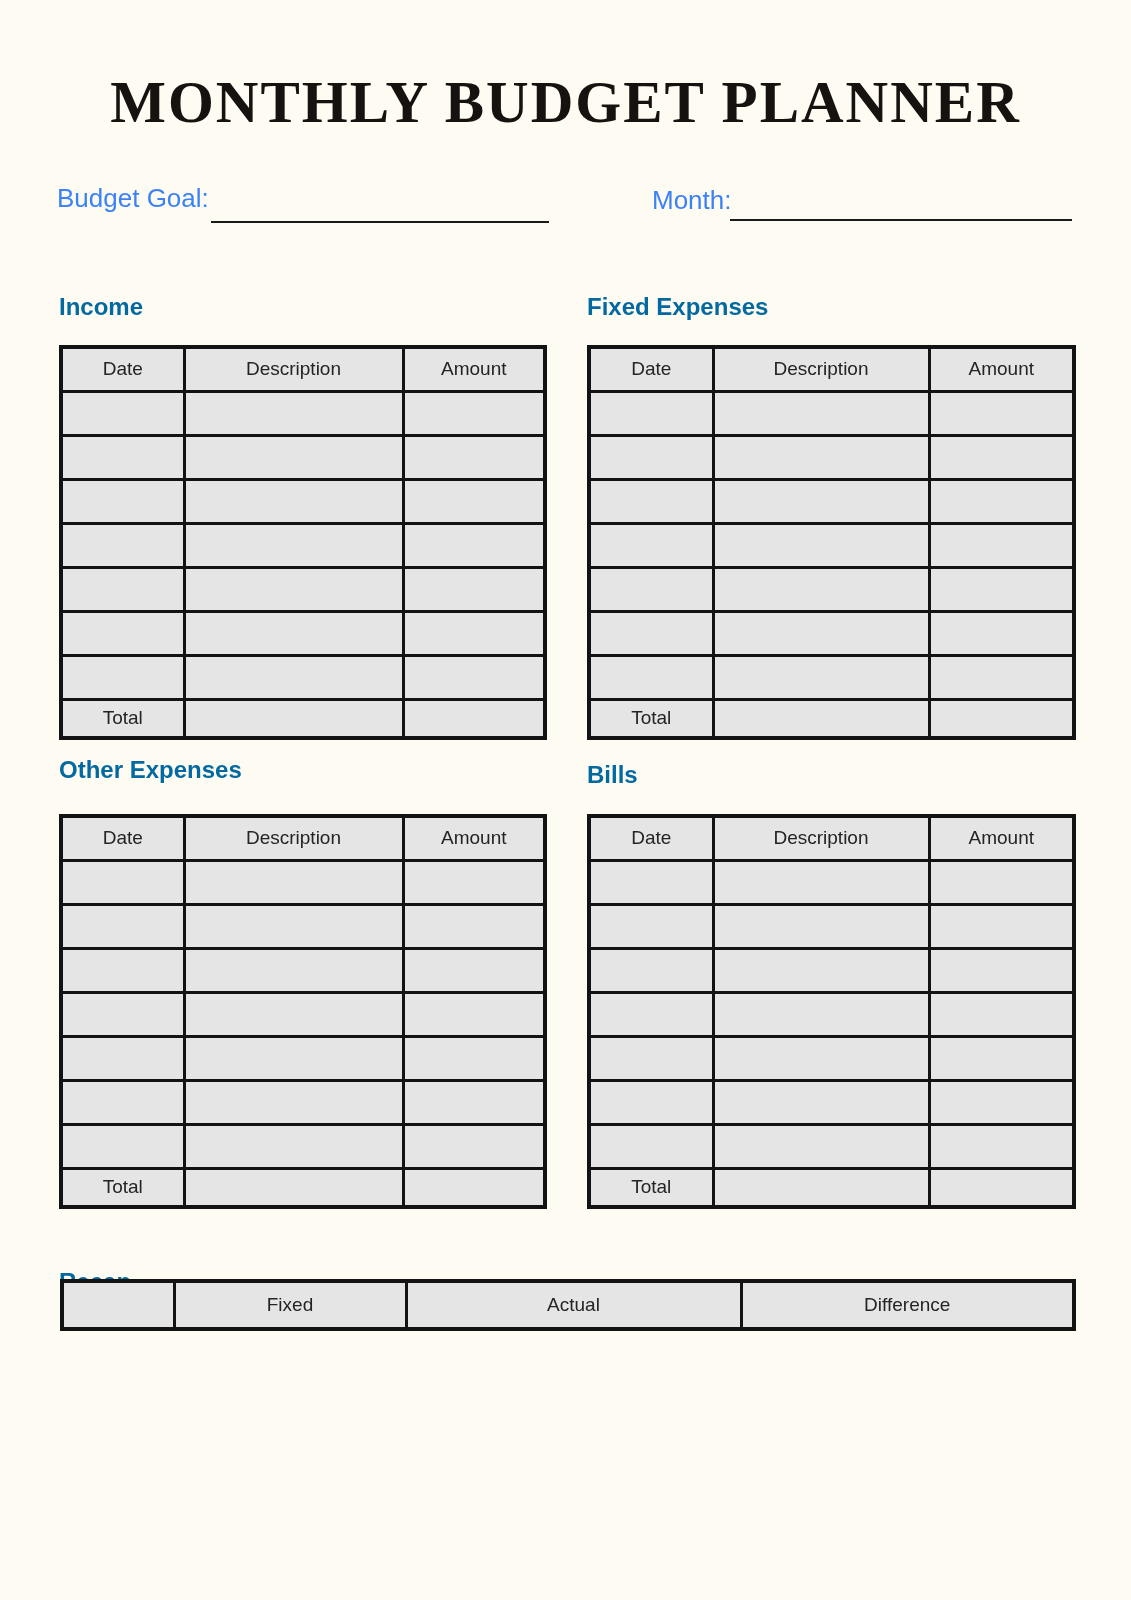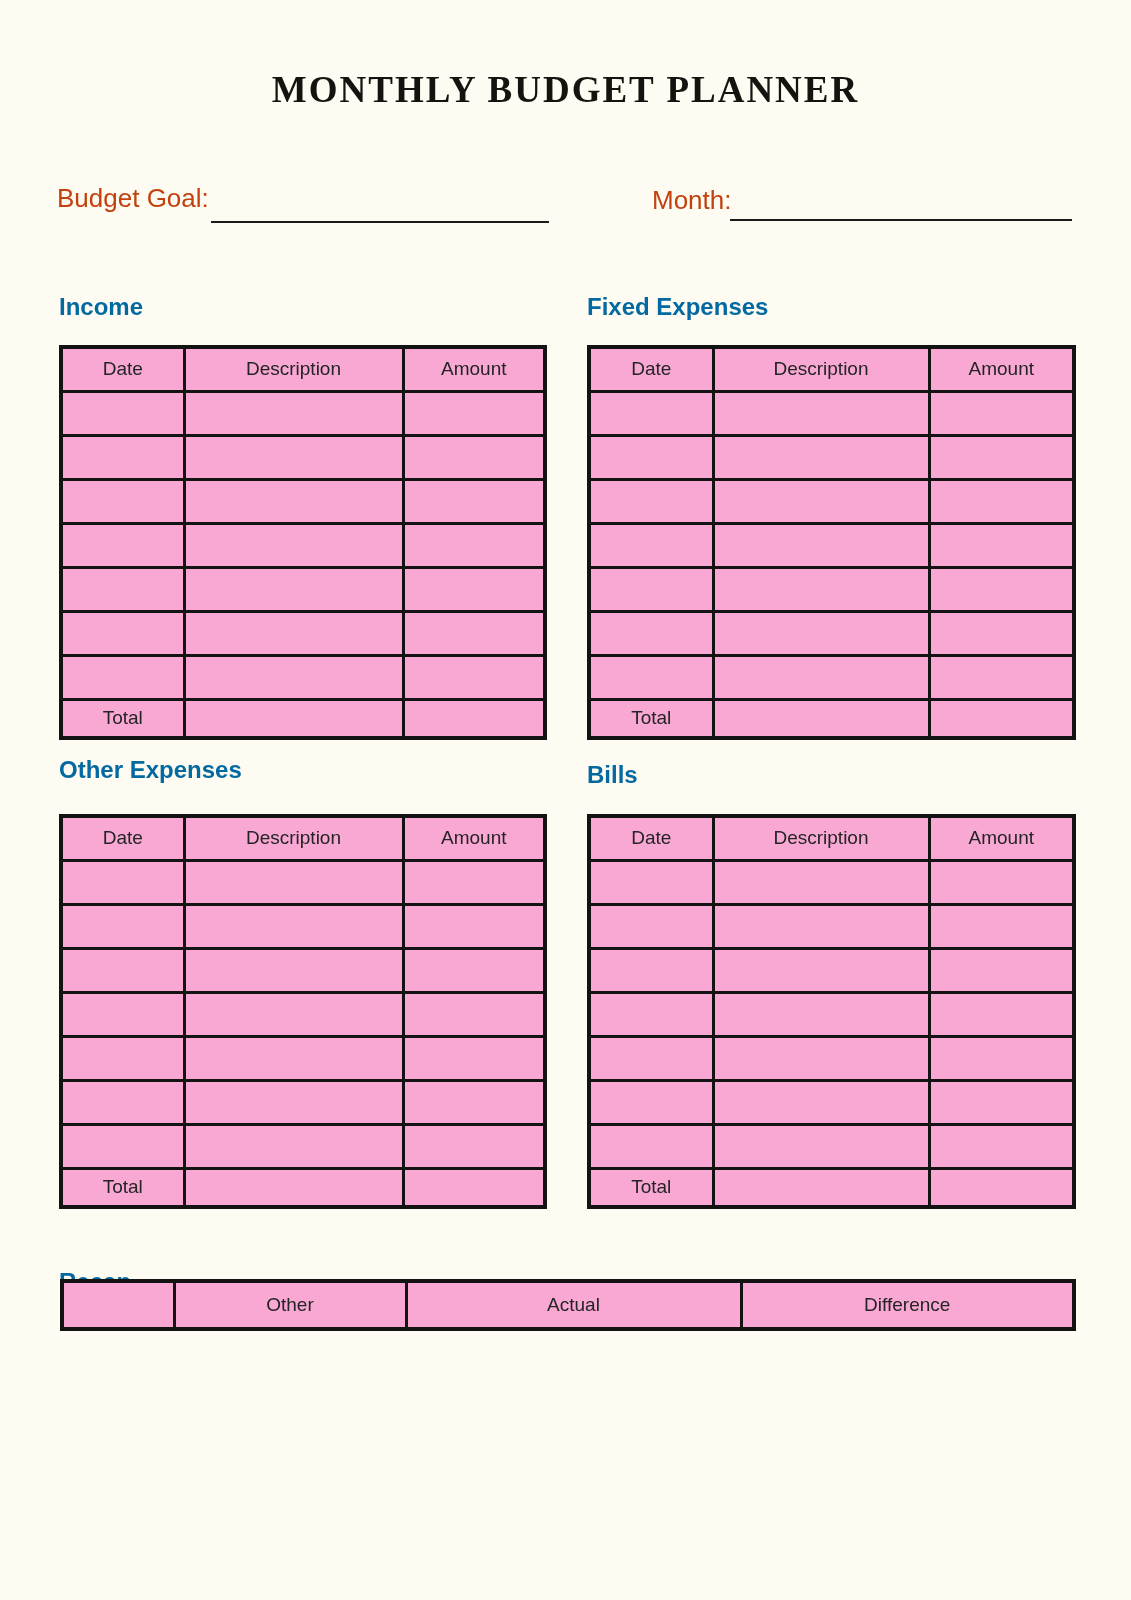--- a/index.html
+++ b/index.html
@@ -4,37 +4,37 @@
 <style>
   html,body{margin:0;padding:0;}
   body{
     width:1131px;height:1600px;position:relative;overflow:hidden;
     background:#FDFBF2;color:#1F1F1F;
     font-family:"Liberation Sans",sans-serif;
   }
   .abs{position:absolute;}
   .title{
     left:0;right:0;top:68px;text-align:center;white-space:nowrap;
-    font-family:"Liberation Serif",serif;font-size:37px;font-weight:600;
+    font-family:"Liberation Serif",serif;font-size:59px;font-weight:600;
     letter-spacing:2px;color:#16120F;
   }
-  .label{font-size:26px;color:#c2410c;}
+  .label{font-size:26px;color:#3b82f6;}
   #budget-goal-label{left:57px;top:183px;}
   #budget-goal-line{left:211px;top:221px;width:338px;height:0;border-bottom:2px solid #1A1A1A;}
   #month-label{left:652px;top:185px;}
   #month-line{left:730px;top:219px;width:342px;height:0;border-bottom:2px solid #1A1A1A;}
 
   .section-heading{font-size:24px;font-weight:700;color:#0369a1;}
   #income-heading{left:59px;top:293px;}
   #fixed-heading{left:587px;top:293px;}
   #other-heading{left:59px;top:756px;}
   #bills-heading{left:587px;top:761px;}
   #recap-heading{left:59px;top:1268px;}
 
-  table{border-collapse:collapse;table-layout:fixed;background:#f9a8d4;}
+  table{border-collapse:collapse;table-layout:fixed;background:#e5e5e5;}
   .grid{border:4px solid #131313;}
   .grid th,.grid td{
     border:3px solid #131313;padding:0;text-align:center;
     font-size:19px;font-weight:400;color:#242424;vertical-align:middle;
   }
   .txn thead tr{height:44px;}
   .txn tbody tr{height:44px;}
   .txn tr.total-row{height:39px;}
   #income-table{left:59px;top:345px;width:484px;}
   #fixed-table{left:587px;top:345px;width:485px;}
@@ -295,20 +295,20 @@
 <table class="abs grid" id="recap-table">
   <colgroup>
       <col class="rc-0">
       <col class="rc-1">
       <col class="rc-2">
       <col class="rc-3">
     </colgroup>
   <thead>
     <tr>
       <th></th>
-      <th>Other</th>
+      <th>Fixed</th>
       <th>Actual</th>
       <th>Difference</th>
     </tr>
   </thead>
   <tbody>
   </tbody>
 </table>
 
 </body></html>

